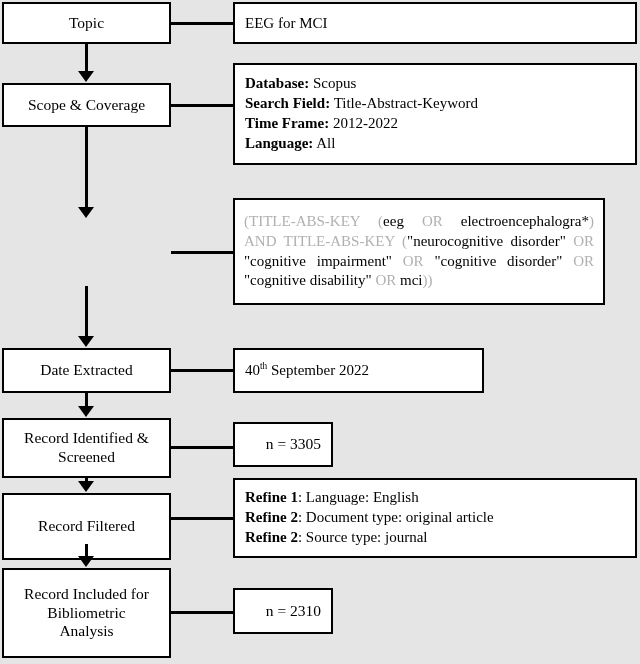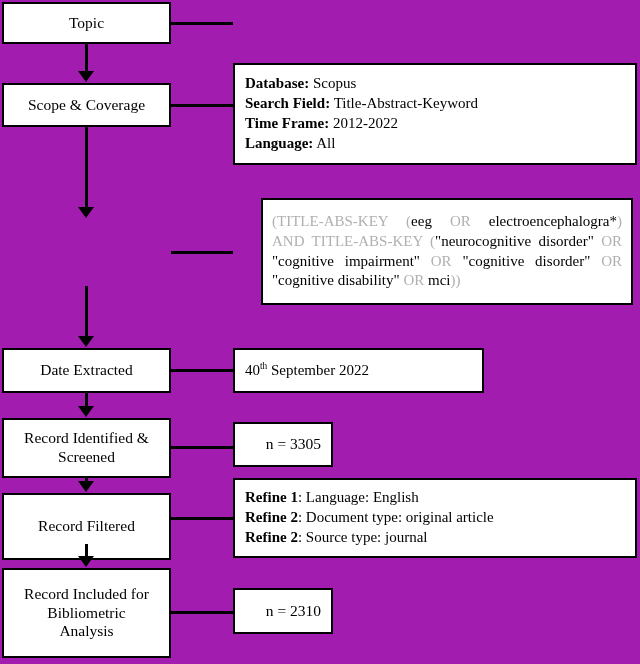--- a/index.html
+++ b/index.html
@@ -11,21 +11,21 @@
   body {
     font-family: "Liberation Serif", "DejaVu Serif", serif;
     color: #000000;
     -webkit-font-smoothing: antialiased;
   }
   #flow {
     position: relative;
     width: 640px;
     height: 664px;
     overflow: hidden;
-    background: #a21caf;
+    background: #e5e5e5;
   }
   
   .box {
     position: absolute;
     box-sizing: border-box;
     border: 2px solid #000000;
     background: #ffffff;
     display: flex;
     align-items: center;
     overflow: hidden;
@@ -137,31 +137,34 @@
   </div>
 
   <div class="box center stage" style="left:2px; top:568px; width:169px; height:90px;">
     <span class="box-text">
       <span>Record Included for</span><br>
       <span>Bibliometric</span><br>
       <span>Analysis</span>
     </span>
   </div>
 
+  <div class="box left-align detail" style="left:233px; top:2px; width:404px; height:42px;">
+    <span class="box-text">EEG for MCI</span>
+  </div>
 
   <div class="box left-align detail" style="left:233px; top:63px; width:404px; height:102px;">
     <span class="box-text">
       <span class="detail-line"><span class="lbl">Database:</span> <span>Scopus</span></span>
       <span class="detail-line"><span class="lbl">Search Field:</span> <span>Title-Abstract-Keyword</span></span>
       <span class="detail-line"><span class="lbl">Time Frame:</span> <span>2012-2022</span></span>
       <span class="detail-line"><span class="lbl">Language:</span> <span>All</span></span>
     </span>
   </div>
 
-  <div class="box left-align detail searchbox" style="left:233px; top:198px; width:372px; height:107px;margin-left:28px;">
+  <div class="box left-align detail searchbox" style="left:233px; top:198px; width:372px; height:107px;">
     <span class="box-text">
       <span class="sline"><span class="op">(TITLE-ABS-KEY</span> <span><span class="op">(</span><span>eeg</span></span> <span class="op">OR</span> <span><span>electroencephalogra*</span><span class="op">)</span></span></span>
       <span class="sline"><span class="op">AND TITLE-ABS-KEY (</span><span>"neurocognitive disorder"</span> <span class="op">OR</span></span>
       <span class="sline"><span>"cognitive impairment"</span> <span class="op">OR</span> <span>"cognitive disorder"</span> <span class="op">OR</span></span>
       <span class="sline last"><span>"cognitive disability"</span> <span class="op">OR</span> <span><span>mci</span><span class="op">))</span></span></span>
     </span>
   </div>
 
   <div class="box left-align detail" style="left:233px; top:348px; width:251px; height:45px;">
     <span class="box-text"><span>40</span><sup>th</sup><span> September 2022</span></span>

